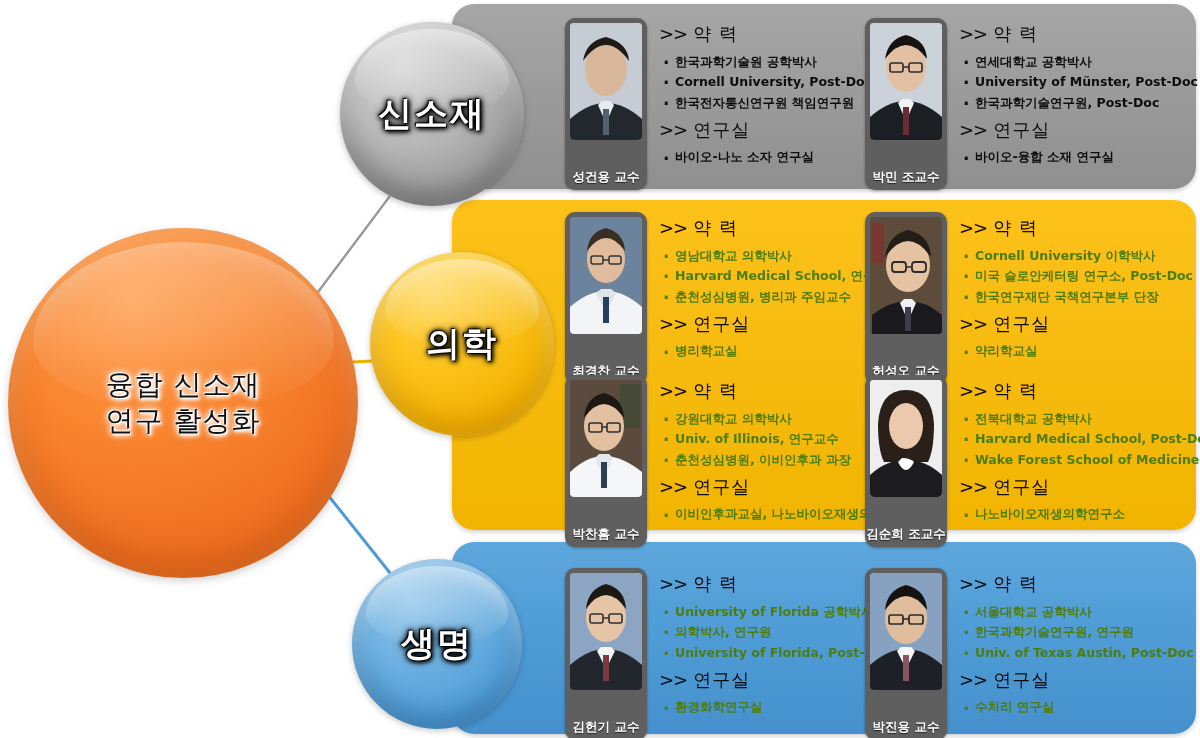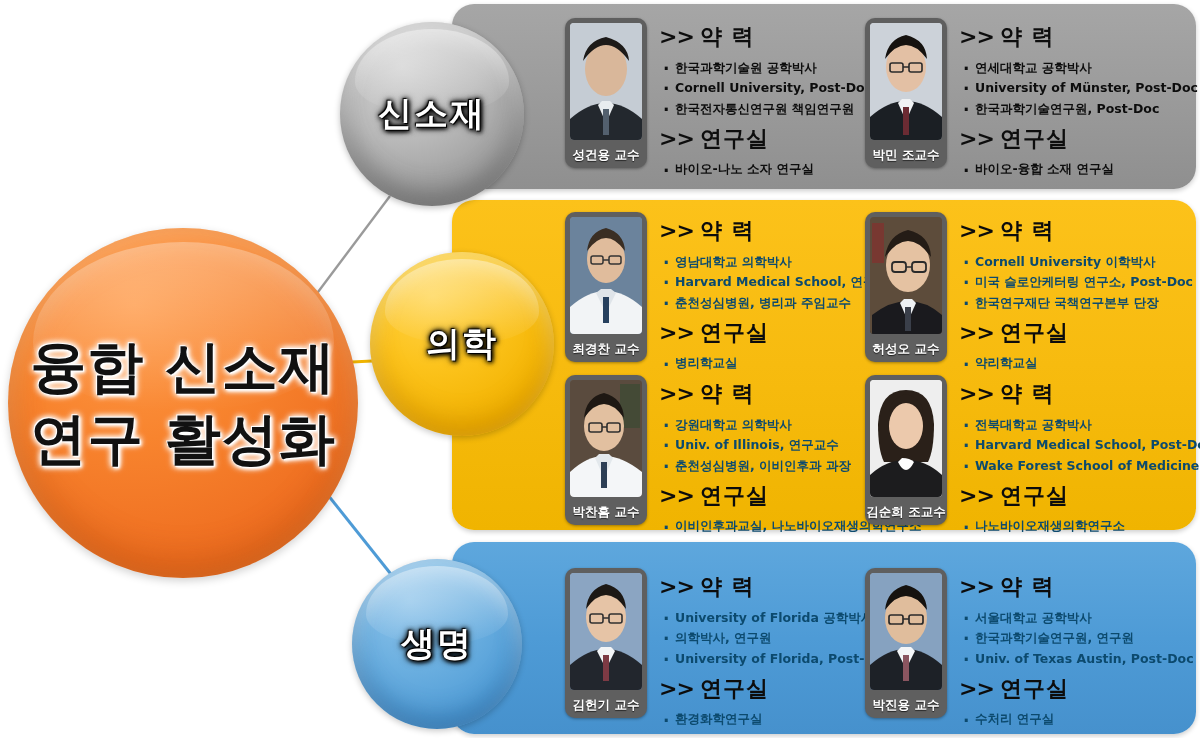--- a/index.html
+++ b/index.html
@@ -28,21 +28,21 @@
   .hub-gloss {
     position: absolute; left: 7%; top: 4%;
     width: 86%; height: 48%;
     border-radius: 50% 50% 48% 48% / 60% 60% 40% 40%;
     background: linear-gradient(to bottom, rgba(255,255,255,0.30), rgba(255,255,255,0.0));
     pointer-events: none;
   }
   .hub-label {
     position: relative;
     text-align: center;
-    font-size: 56px; font-weight: bold; line-height: 1.28;
+    font-size: 28px; font-weight: normal; line-height: 1.28;
     color: #111111; letter-spacing: 1px;
     text-shadow:
        0 0 6px #ffffff, 0 0 6px #ffffff, 0 0 9px #ffffff,
        1px 1px 0 #ffffff, -1px -1px 0 #ffffff,
        2px 2px 3px rgba(255,255,255,0.9);
     white-space: pre-line;
   }
 
   
   .cat-circle {
@@ -108,21 +108,21 @@
   }
 
   
   .prof {
     position: absolute;
     display: flex; align-items: flex-start;
     z-index: 4;
   }
   .photo-frame {
     position: relative;
-    width: 82px; height: 150px;
+    width: 82px; height: 172px;
     border-radius: 10px;
     background: #5f5f5f;
     padding: 5px 5px 0 5px;
     box-shadow: 0 1px 3px rgba(0,0,0,0.35);
     flex: 0 0 auto;
     overflow: hidden;
   }
   .photo-img {
     width: 72px; height: 117px;
     border-radius: 4px;
@@ -132,27 +132,27 @@
   .photo-name {
     position: absolute; left: 0; bottom: 0;
     width: 82px; height: 26px;
     display: flex; align-items: center; justify-content: center;
     color: #ffffff; font-size: 12.5px; font-weight: bold;
     white-space: nowrap;
     text-shadow: 0 1px 1px rgba(0,0,0,0.7);
   }
   .prof-info { padding-left: 12px; padding-top: 4px; }
   .sec-head {
-    font-size: 22px; font-weight: bold; color: #0c0c0c;
+    font-size: 18px; font-weight: normal; color: #0c0c0c;
     letter-spacing: 1px; margin-bottom: 3px; white-space: nowrap;
   }
   .sec-head .chev { margin-right: 6px; letter-spacing: -1px; }
   .bullets { list-style: none; margin: 6px 0 5px 0; padding: 0; }
   .bullets li {
-    font-size: 12.5px; font-weight: bold; color: #0c4a6e;
+    font-size: 12.5px; font-weight: bold; color: #4d7c0f;
     line-height: 1.62; white-space: nowrap; position: relative;
     padding-left: 16px;
   }
   .bullets li::before {
     content: "\00b7"; position: absolute; left: 4px; top: -1px;
     font-size: 17px; font-weight: bold; line-height: 1.5;
   }
   .lab-list li { line-height: 1.5; }
 
   .gray-panel-text .sec-head, .gray-panel-text .bullets li { color: #0d0d0d; }

